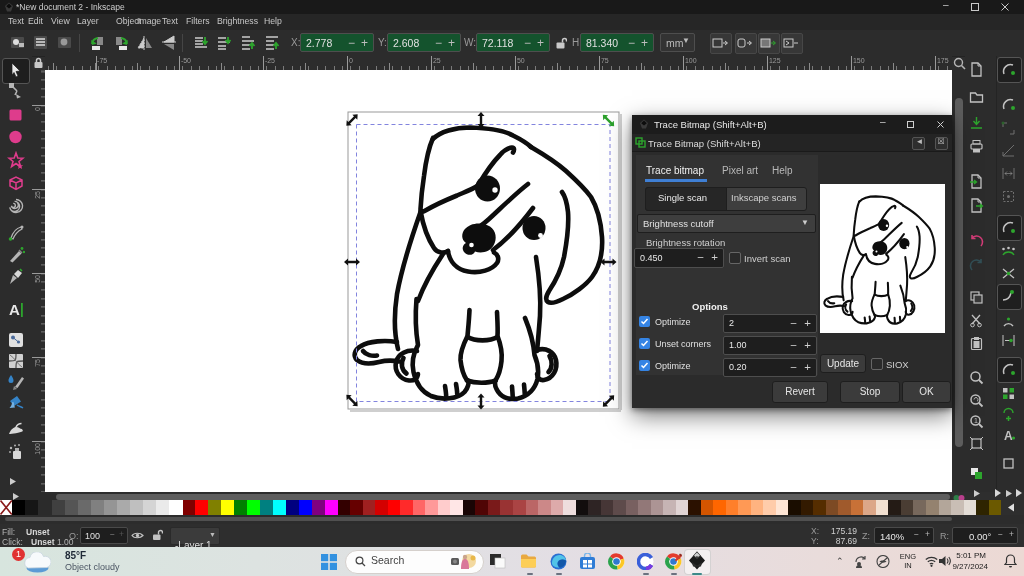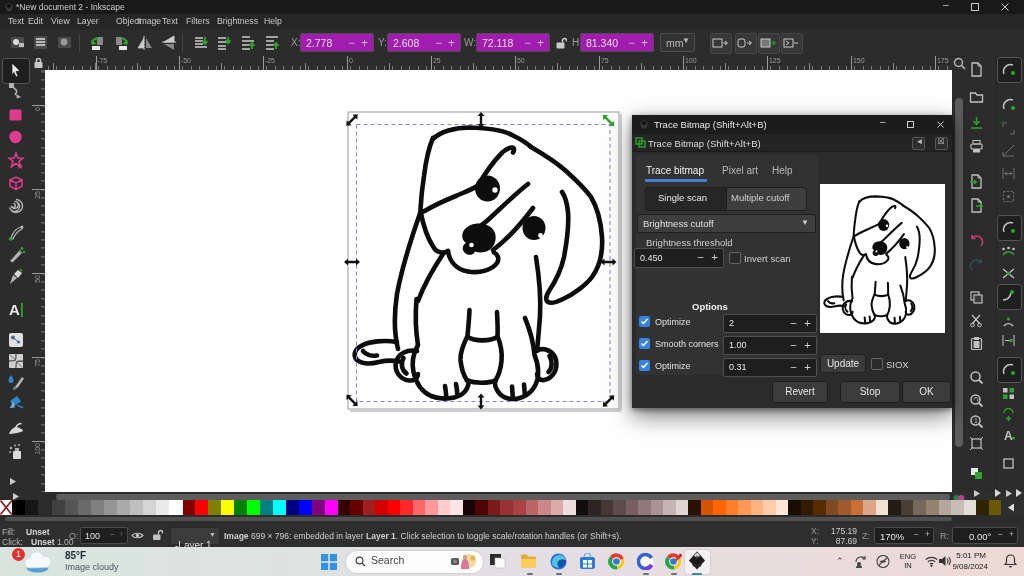--- a/index.html
+++ b/index.html
@@ -2,21 +2,21 @@
 <html><head>
 <meta charset="utf-8">
 <style>
 html,body{margin:0;padding:0;width:1024px;height:576px;overflow:hidden;background:#2e2e2e;font-family:"Liberation Sans",sans-serif;}
 .abs{position:absolute;}
 #titlebar{left:0;top:0;width:1024px;height:14px;background:#191919;color:#cfcfcf;font-size:8.5px;}
 #menubar{left:0;top:14px;width:1024px;height:16px;background:#262626;color:#c8c8c8;font-size:8.7px;}
 .mitem{position:absolute;top:2px;}
 #toolbar{left:0;top:30px;width:1024px;height:26px;background:#2c2c2c;border-bottom:1px solid #232323;}
 .tsep{position:absolute;top:4px;width:1px;height:18px;background:#454545;}
-.fld{position:absolute;top:3px;height:17px;background:#a21caf;border:1px solid #4e4e4e;border-radius:2px;color:#e0e0e0;font-size:10.5px;}
+.fld{position:absolute;top:3px;height:17px;background:#14532d;border:1px solid #4e4e4e;border-radius:2px;color:#e0e0e0;font-size:10.5px;}
 .fv{position:absolute;left:5px;top:2.5px;}
 .fm{position:absolute;top:1.5px;color:#bdbdbd;font-size:12px;}
 .flbl{position:absolute;top:7px;color:#9a9a9a;font-size:10px;}
 #rulH{left:45px;top:56px;width:907px;height:14px;background:#2c2c2c;overflow:hidden;}
 #rulV{left:32px;top:70px;width:13px;height:422px;background:#2c2c2c;overflow:hidden;}
 .rnum{position:absolute;color:#9a9a9a;font-size:7px;}
 #toolbox{left:0;top:56px;width:32px;height:444px;background:#2c2c2c;}
 .tbi{position:absolute;left:7px;width:18px;height:18px;}
 #canvas{left:45px;top:70px;width:907px;height:422px;background:#ffffff;overflow:hidden;}
 #rbar{left:965px;top:56px;width:59px;height:436px;background:#2c2c2c;}
@@ -711,46 +711,45 @@
       <circle cx="6.5" cy="5.5" r="1.7" fill="#c2c2c2"></circle>
     </svg>
 <svg class="abs" style="left:152px;top:5px" width="11" height="12" viewBox="0 0 11 12">
       <rect x="1" y="5.5" width="7.5" height="5.5" rx="1" fill="#c2c2c2"></rect>
       <path d="M6.5 5.5 V3.5 a2 2 0 0 1 4 0 V4.5" fill="none" stroke="#c2c2c2" stroke-width="1.4"></path>
     </svg>
 <div class="abs" style="left:170px;top:2.5px;width:48px;height:16px;background:#3b3b3b;border:1px solid #2a2a2a;border-radius:2px">
       <span style="position:absolute;left:4px;top:12px;font-size:10px;color:#ddd">-Layer 1</span>
       <span style="position:absolute;right:3px;top:3px;font-size:7px;color:#bbb">▼</span>
     </div>
-<div class="abs" style="left:224px;top:6.5px;font-size:8.5px;color:#cfcfcf"><b>Image</b> 699 × 796: embedded in layer <b>Layer 1</b>. Click selection to toggle scale/rotation handles (or Shift+s).</div>
 <div class="abs" style="left:811px;top:2px;font-size:8.5px;color:#9a9a9a">X:</div>
 <div class="abs" style="left:811px;top:12px;font-size:8.5px;color:#9a9a9a">Y:</div>
 <div class="abs" style="left:820px;top:2px;width:37px;text-align:right;font-size:8.5px;color:#cfcfcf">175.19</div>
 <div class="abs" style="left:820px;top:12px;width:37px;text-align:right;font-size:8.5px;color:#cfcfcf">87.69</div>
 <div class="abs" style="left:862px;top:7px;font-size:9px;color:#9a9a9a">Z:</div>
 <div class="abs" style="left:874px;top:3px;width:58px;height:15px;background:#1e1e1e;border:1px solid #4a4a4a;border-radius:2px;color:#e8e8e8">
-      <span style="position:absolute;left:5px;top:2.5px;font-size:9.5px">170%</span>
+      <span style="position:absolute;left:5px;top:2.5px;font-size:9.5px">140%</span>
       <span style="position:absolute;right:14px;top:1px;color:#bbb">−</span>
       <span style="position:absolute;right:3px;top:1px;color:#bbb">+</span>
     </div>
 <div class="abs" style="left:940px;top:7px;font-size:9px;color:#9a9a9a">R:</div>
 <div class="abs" style="left:952px;top:3px;width:64px;height:15px;background:#1e1e1e;border:1px solid #4a4a4a;border-radius:2px;color:#e8e8e8">
       <span style="position:absolute;left:16px;top:2.5px;font-size:9.5px">0.00°</span>
       <span style="position:absolute;right:14px;top:1px;color:#bbb">−</span>
       <span style="position:absolute;right:3px;top:1px;color:#bbb">+</span>
     </div>
 </div>
 <div class="abs" id="taskbar">
 <svg class="abs" style="left:24px;top:5px" width="27" height="21" viewBox="0 0 27 21">
       <ellipse cx="13.5" cy="16" rx="11" ry="4.5" fill="#5b9bd5"></ellipse>
       <path d="M4 16 a5.5 5.5 0 0 1 2 -10.5 a7 7 0 0 1 13.5 -1 a5.5 5.5 0 0 1 3.5 11 Z" fill="#f7fafc" stroke="#c8d4de" stroke-width="0.8"></path>
     </svg>
 <div class="abs" style="left:12px;top:1px;width:13px;height:13px;border-radius:7px;background:#e03131;color:#fff;font-size:9px;text-align:center;line-height:13px">1</div>
 <div class="abs" style="left:65px;top:3px;font-size:10px;font-weight:bold;color:#1f2937">85°F</div>
-<div class="abs" style="left:65px;top:15px;font-size:9px;color:#4b5563">Image cloudy</div>
+<div class="abs" style="left:65px;top:15px;font-size:9px;color:#4b5563">Object cloudy</div>
 <svg class="abs" style="left:321px;top:7px" width="16" height="16" viewBox="0 0 16 16">
       <rect x="0" y="0" width="7.2" height="7.2" fill="#3291e0"></rect>
       <rect x="8.8" y="0" width="7.2" height="7.2" fill="#3291e0"></rect>
       <rect x="0" y="8.8" width="7.2" height="7.2" fill="#3291e0"></rect>
       <rect x="8.8" y="8.8" width="7.2" height="7.2" fill="#3291e0"></rect>
     </svg>
 <div class="abs" style="left:345px;top:3px;width:137px;height:22px;background:#fdfdfd;border:1px solid #d5d0cc;border-radius:12px"></div>
 <svg class="abs" style="left:355px;top:9px" width="11" height="11" viewBox="0 0 11 11">
       <circle cx="4.5" cy="4.5" r="3.4" fill="none" stroke="#444" stroke-width="1.2"></circle>
       <path d="M7 7 L10 10" stroke="#444" stroke-width="1.2"></path>
@@ -835,21 +834,21 @@
 <svg class="abs" style="left:925px;top:9px" width="13" height="11" viewBox="0 0 13 11">
       <path d="M0.8 3.5 a9 9 0 0 1 11.4 0 M2.8 5.8 a6 6 0 0 1 7.4 0 M4.8 8 a3 3 0 0 1 3.4 0" fill="none" stroke="#333" stroke-width="1.3"></path>
       <circle cx="6.5" cy="9.8" r="1.1" fill="#333"></circle>
     </svg>
 <svg class="abs" style="left:938px;top:8px" width="13" height="12" viewBox="0 0 13 12">
       <path d="M1 4 h3 l3.5 -3 v10 L4 8 H1 Z" fill="#333"></path>
       <path d="M9 3.5 a4 4 0 0 1 0 5 M10.8 2 a6.5 6.5 0 0 1 0 8" fill="none" stroke="#333" stroke-width="1.1"></path>
     </svg>
 <div class="abs" style="left:952px;top:3.5px;width:52px;text-align:right;font-size:8.8px;color:#222"></div>
 <div class="abs" style="left:946px;top:4px;width:40px;text-align:right;font-size:8px;color:#1a1a1a">5:01 PM</div>
-<div class="abs" style="left:946px;top:15px;width:42px;text-align:right;font-size:8px;color:#1a1a1a">9/08/2024</div>
+<div class="abs" style="left:946px;top:15px;width:42px;text-align:right;font-size:8px;color:#1a1a1a">9/27/2024</div>
 <svg class="abs" style="left:1004px;top:7px" width="13" height="14" viewBox="0 0 13 14">
       <path d="M6.5 1 a4 4 0 0 1 4 4 v3.5 l1.5 2 H1 l1.5 -2 V5 a4 4 0 0 1 4 -4 Z" fill="none" stroke="#333" stroke-width="1.2"></path>
       <path d="M5 12 a1.5 1.5 0 0 0 3 0" fill="#333"></path>
     </svg>
 </div>
 <div class="abs" id="dialog">
 <div class="abs" style="left:0;top:0;width:320px;height:19px;background:#1c1c1c;border-bottom:1px solid #000"></div>
 <svg class="abs" style="left:7px;top:4px" width="10" height="10" viewBox="0 0 10 10">
       <path d="M5 0.5 L9 4 L7 9.5 L3 9.5 L1 4 Z" fill="#3a3a3a"></path>
       <path d="M5 1.5 L7.8 4.2 L5 6.5 L2.2 4.2 Z" fill="#0d0d0d"></path>
@@ -875,25 +874,25 @@
       <span style="position:absolute;left:1.5px;top:-0.5px;font-size:8px;color:#bbb">☒</span>
     </div>
 <div class="abs" style="left:4px;top:40px;width:182px;height:220px;background:#323232"></div>
 <div class="abs" style="left:14px;top:50px;font-size:10px;color:#f0f0f0">Trace bitmap</div>
 <div class="abs" style="left:13px;top:64px;width:62px;height:3px;background:#3f7fd4"></div>
 <div class="abs" style="left:90px;top:50px;font-size:10px;color:#b8b8b8">Pixel art</div>
 <div class="abs" style="left:140px;top:50px;font-size:10px;color:#b8b8b8">Help</div>
 <div class="abs" style="left:13px;top:72px;width:160px;height:22px;background:#3e3e3e;border:1px solid #1e1e1e;border-radius:3px"></div>
 <div class="abs" style="left:13px;top:72px;width:80px;height:22px;background:#262626;border:1px solid #1e1e1e;border-radius:3px 0 0 3px"></div>
 <div class="abs" style="left:26px;top:77px;font-size:9.5px;color:#e8e8e8">Single scan</div>
-<div class="abs" style="left:99px;top:77px;font-size:9.5px;color:#d0d0d0">Multiple cutoff</div>
+<div class="abs" style="left:99px;top:77px;font-size:9.5px;color:#d0d0d0">Inkscape scans</div>
 <div class="abs" style="left:5px;top:99px;width:177px;height:17px;background:#3e3e3e;border:1px solid #1e1e1e;border-radius:2px"></div>
 <div class="abs" style="left:11px;top:103px;font-size:9.5px;color:#e0e0e0">Brightness cutoff</div>
 <div class="abs" style="left:169px;top:102.5px;font-size:8px;color:#ccc">▼</div>
-<div class="abs" style="left:14px;top:122px;font-size:9.5px;color:#cfcfcf">Brightness threshold</div>
+<div class="abs" style="left:14px;top:122px;font-size:9.5px;color:#cfcfcf">Brightness rotation</div>
 <div class="abs" style="left:2px;top:133px;width:88px;height:18px;background:#1e1e1e;border:1px solid #4e4e4e;border-radius:2px">
       <span style="position:absolute;left:5px;top:4px;font-size:9px;color:#e8e8e8">0.450</span>
       <span class="dmini" style="right:19px;top:2px">−</span>
       <span class="dmini" style="right:5px;top:2px">+</span>
     </div>
 <div class="abs" style="left:97px;top:137px;width:10px;height:10px;background:#2a2a2a;border:1px solid #666;border-radius:2px"></div>
 <div class="abs" style="left:112px;top:138px;font-size:9.5px;color:#cfcfcf">Invert scan</div>
 <div class="abs" style="left:60px;top:186px;font-size:9.5px;font-weight:bold;color:#f0f0f0">Options</div>
 <div class="abs" style="left:7px;top:201px;width:11px;height:11px;background:#3584e4;border-radius:2px">
       <svg width="11" height="11" style="position:absolute;left:0;top:0">
@@ -904,34 +903,34 @@
 <div class="abs" style="left:91px;top:199px;width:92px;height:17px;background:#1e1e1e;border:1px solid #4e4e4e;border-radius:2px">
       <span style="position:absolute;left:5px;top:3px;font-size:9px;color:#e8e8e8">2</span>
       <span class="dmini" style="right:19px;top:1.5px">−</span>
       <span class="dmini" style="right:5px;top:1.5px">+</span>
     </div>
 <div class="abs" style="left:7px;top:223px;width:11px;height:11px;background:#3584e4;border-radius:2px">
       <svg width="11" height="11" style="position:absolute;left:0;top:0">
         <path d="M2.5 5.5 L4.5 7.5 L8.5 3" stroke="#fff" stroke-width="1.5" fill="none"></path>
       </svg>
     </div>
-<div class="abs" style="left:23px;top:224px;font-size:9px;color:#e0e0e0">Smooth corners</div>
+<div class="abs" style="left:23px;top:224px;font-size:9px;color:#e0e0e0">Unset corners</div>
 <div class="abs" style="left:91px;top:221px;width:92px;height:17px;background:#1e1e1e;border:1px solid #4e4e4e;border-radius:2px">
       <span style="position:absolute;left:5px;top:3px;font-size:9px;color:#e8e8e8">1.00</span>
       <span class="dmini" style="right:19px;top:1.5px">−</span>
       <span class="dmini" style="right:5px;top:1.5px">+</span>
     </div>
 <div class="abs" style="left:7px;top:245px;width:11px;height:11px;background:#3584e4;border-radius:2px">
       <svg width="11" height="11" style="position:absolute;left:0;top:0">
         <path d="M2.5 5.5 L4.5 7.5 L8.5 3" stroke="#fff" stroke-width="1.5" fill="none"></path>
       </svg>
     </div>
 <div class="abs" style="left:23px;top:246px;font-size:9px;color:#e0e0e0">Optimize</div>
 <div class="abs" style="left:91px;top:243px;width:92px;height:17px;background:#1e1e1e;border:1px solid #4e4e4e;border-radius:2px">
-      <span style="position:absolute;left:5px;top:3px;font-size:9px;color:#e8e8e8">0.31</span>
+      <span style="position:absolute;left:5px;top:3px;font-size:9px;color:#e8e8e8">0.20</span>
       <span class="dmini" style="right:19px;top:1.5px">−</span>
       <span class="dmini" style="right:5px;top:1.5px">+</span>
     </div>
 <div class="abs" style="left:188px;top:69px;width:125px;height:149px;background:#ffffff"></div>
 <svg class="abs" style="left:188px;top:69px" width="125" height="149" viewBox="345 101 280 318" preserveAspectRatio="none">
       <use href="#dogart" stroke-width="5"></use>
     </svg>
 <div class="btn" style="left:188px;top:239px;width:44px;height:17px;line-height:17px">Update</div>
 <div class="abs" style="left:239px;top:243px;width:10px;height:10px;background:#2a2a2a;border:1px solid #666;border-radius:2px"></div>
 <div class="abs" style="left:254px;top:244px;font-size:9.5px;color:#cfcfcf">SIOX</div>

